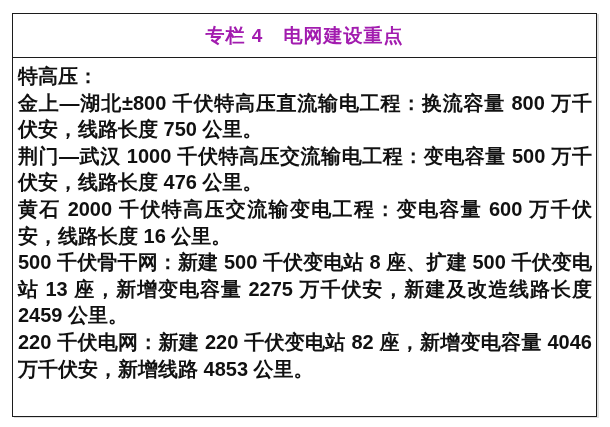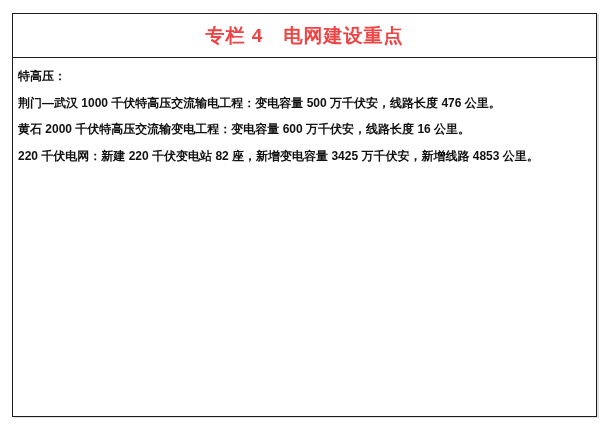--- a/index.html
+++ b/index.html
@@ -30,39 +30,41 @@
     height: 44px;
     box-sizing: border-box;
     border-bottom: 1.5px solid #1c1c1c;
     display: flex;
     align-items: center;
     justify-content: center;
     font-size: 19px;
     font-weight: bold;
     letter-spacing: 1px;
     white-space: pre;
-    color: #ef4444;
+    color: #a21caf;
   }
   .panel-body {
     box-sizing: border-box;
     padding: 5px 4px 6px 5px;
-    font-size: 12px;
+    font-size: 20px;
     font-weight: bold;
     line-height: 26.6px;
     color: #111111;
   }
   .panel-body p {
     margin: 0;
     text-align: justify;
   }
 </style>
 </head>
 <body>
 
 <div class="panel">
   <div class="panel-title">专栏 4　电网建设重点</div>
   <div class="panel-body">
     <p>特高压：</p>
+    <p>金上—湖北±800 千伏特高压直流输电工程：换流容量 800 万千伏安，线路长度 750 公里。</p>
     <p>荆门—武汉 1000 千伏特高压交流输电工程：变电容量 500 万千伏安，线路长度 476 公里。</p>
     <p>黄石 2000 千伏特高压交流输变电工程：变电容量 600 万千伏安，线路长度 16 公里。</p>
-    <p>220 千伏电网：新建 220 千伏变电站 82 座，新增变电容量 3425 万千伏安，新增线路 4853 公里。</p>
+    <p>500 千伏骨干网：新建 500 千伏变电站 8 座、扩建 500 千伏变电站 13 座，新增变电容量 2275 万千伏安，新建及改造线路长度 2459 公里。</p>
+    <p>220 千伏电网：新建 220 千伏变电站 82 座，新增变电容量 4046 万千伏安，新增线路 4853 公里。</p>
   </div>
 </div>
 
 </body></html>

